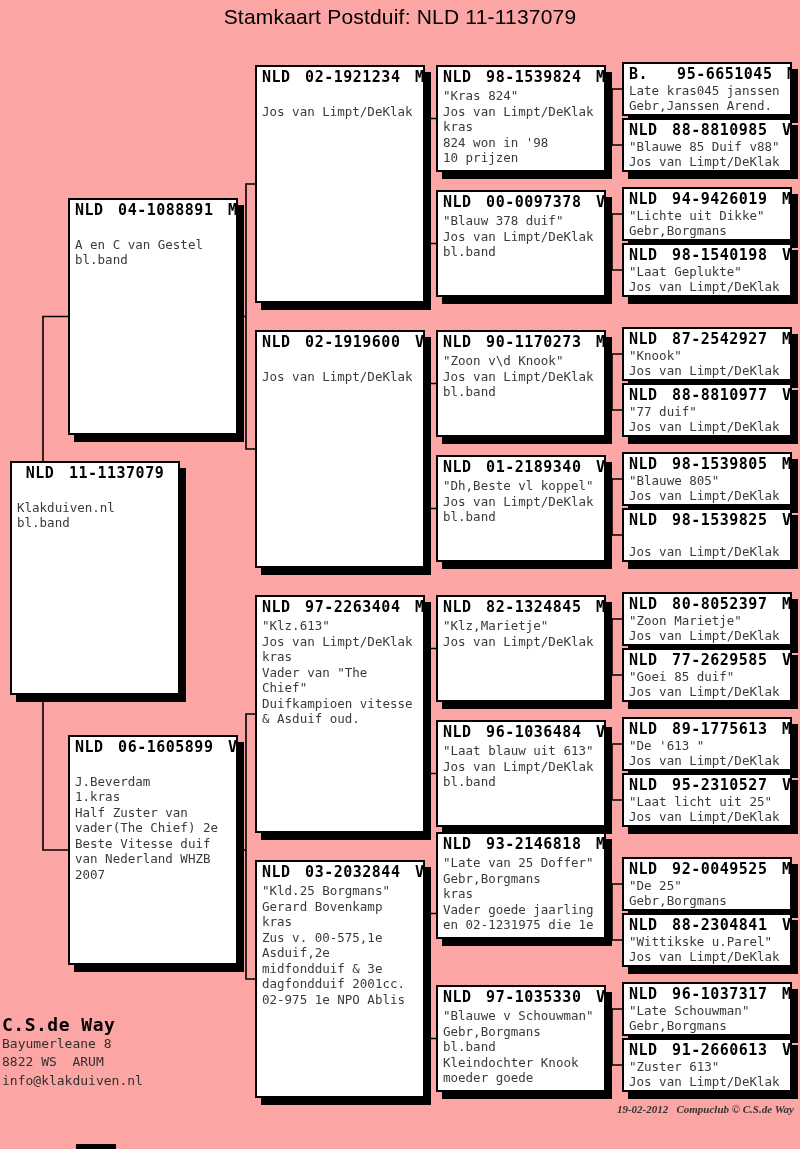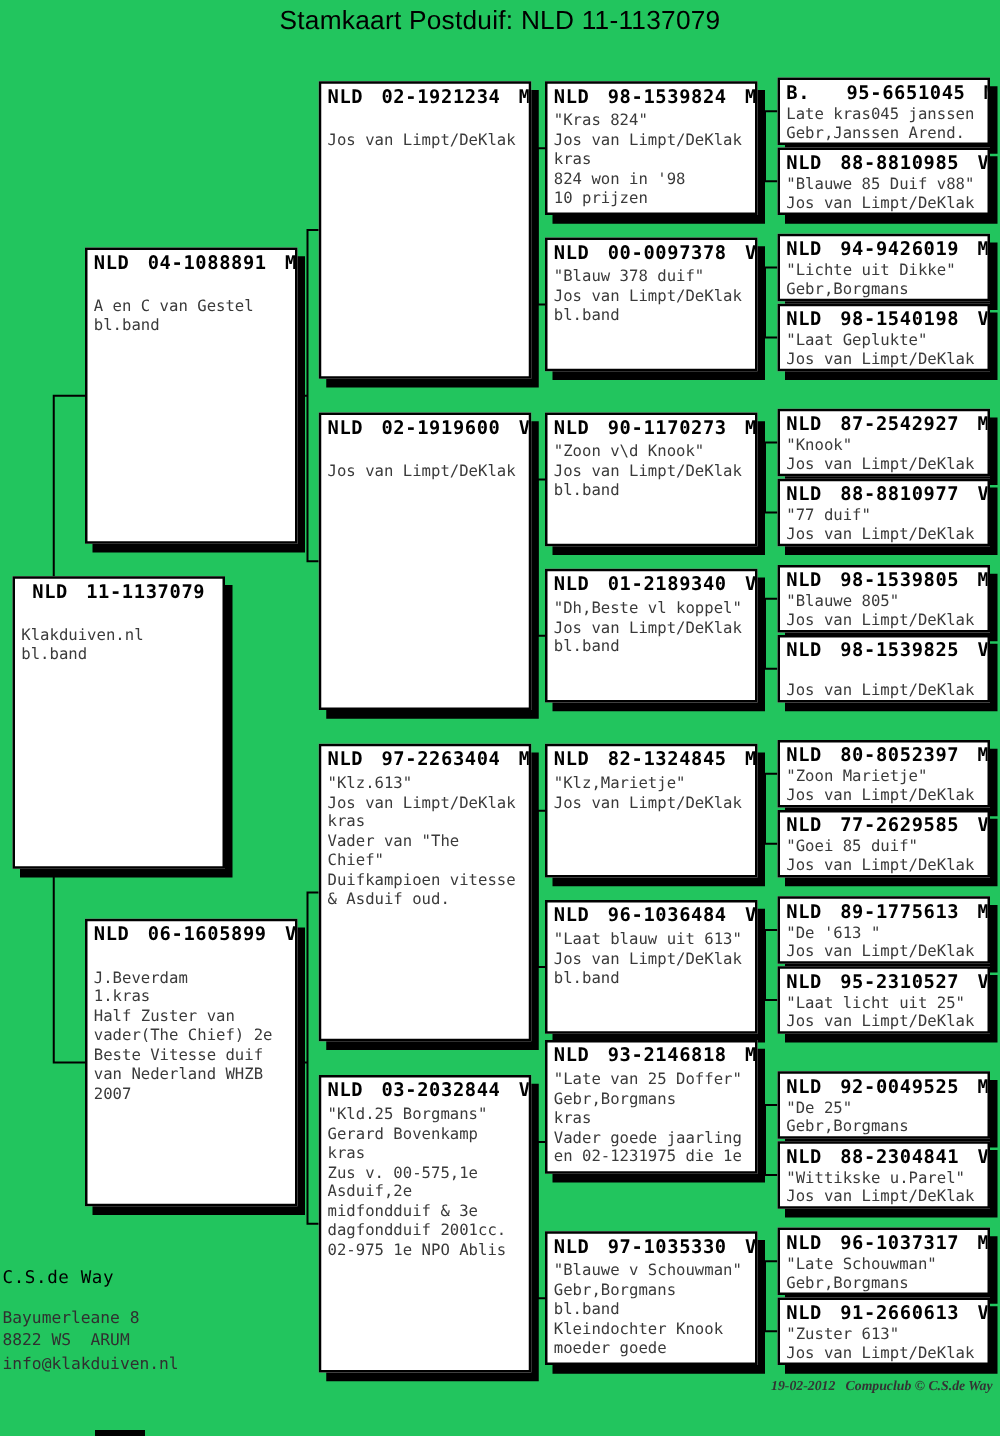--- a/index.html
+++ b/index.html
@@ -1,19 +1,19 @@
 <!DOCTYPE html>
 <html><head>
 <meta charset="utf-8">
 <style>
   html,body{margin:0;padding:0;background:#fff;}
   #page{
     position:relative;
     width:800px;height:1149px;
-    background:#22c55e;
+    background:#fca5a5;
     font-family:"DejaVu Sans Mono", monospace;
     overflow:hidden;
   }
   #title{
     position:absolute;left:0;top:5px;width:800px;
     text-align:center;
     font-family:"Liberation Sans", sans-serif;
     font-size:21px;color:#000;
     letter-spacing:0.2px;
   }
@@ -43,22 +43,22 @@
     line-height:1.24;
     color:#3a3a3a;
     white-space:pre-wrap;
   }
   .small .info{line-height:1.18;margin-top:1px;}
   #owner{
     position:absolute;left:2px;top:1014px;z-index:1;
     color:#303030;
   }
   #owner .name{
-    font-weight:normal;font-size:14px;color:#000;
-    margin-bottom:16px;letter-spacing:0.5px;
+    font-weight:bold;font-size:18px;color:#000;
+    margin-bottom:0;letter-spacing:0.5px;
   }
   #owner .line{
     font-size:13px;line-height:1.42;white-space:pre;
   }
   #printinfo{
     position:absolute;right:6px;top:1103px;z-index:1;
     font-family:Liberation Serif, serif;
     font-style:italic;font-weight:bold;
     font-size:11px;color:#333;
     white-space:pre;

